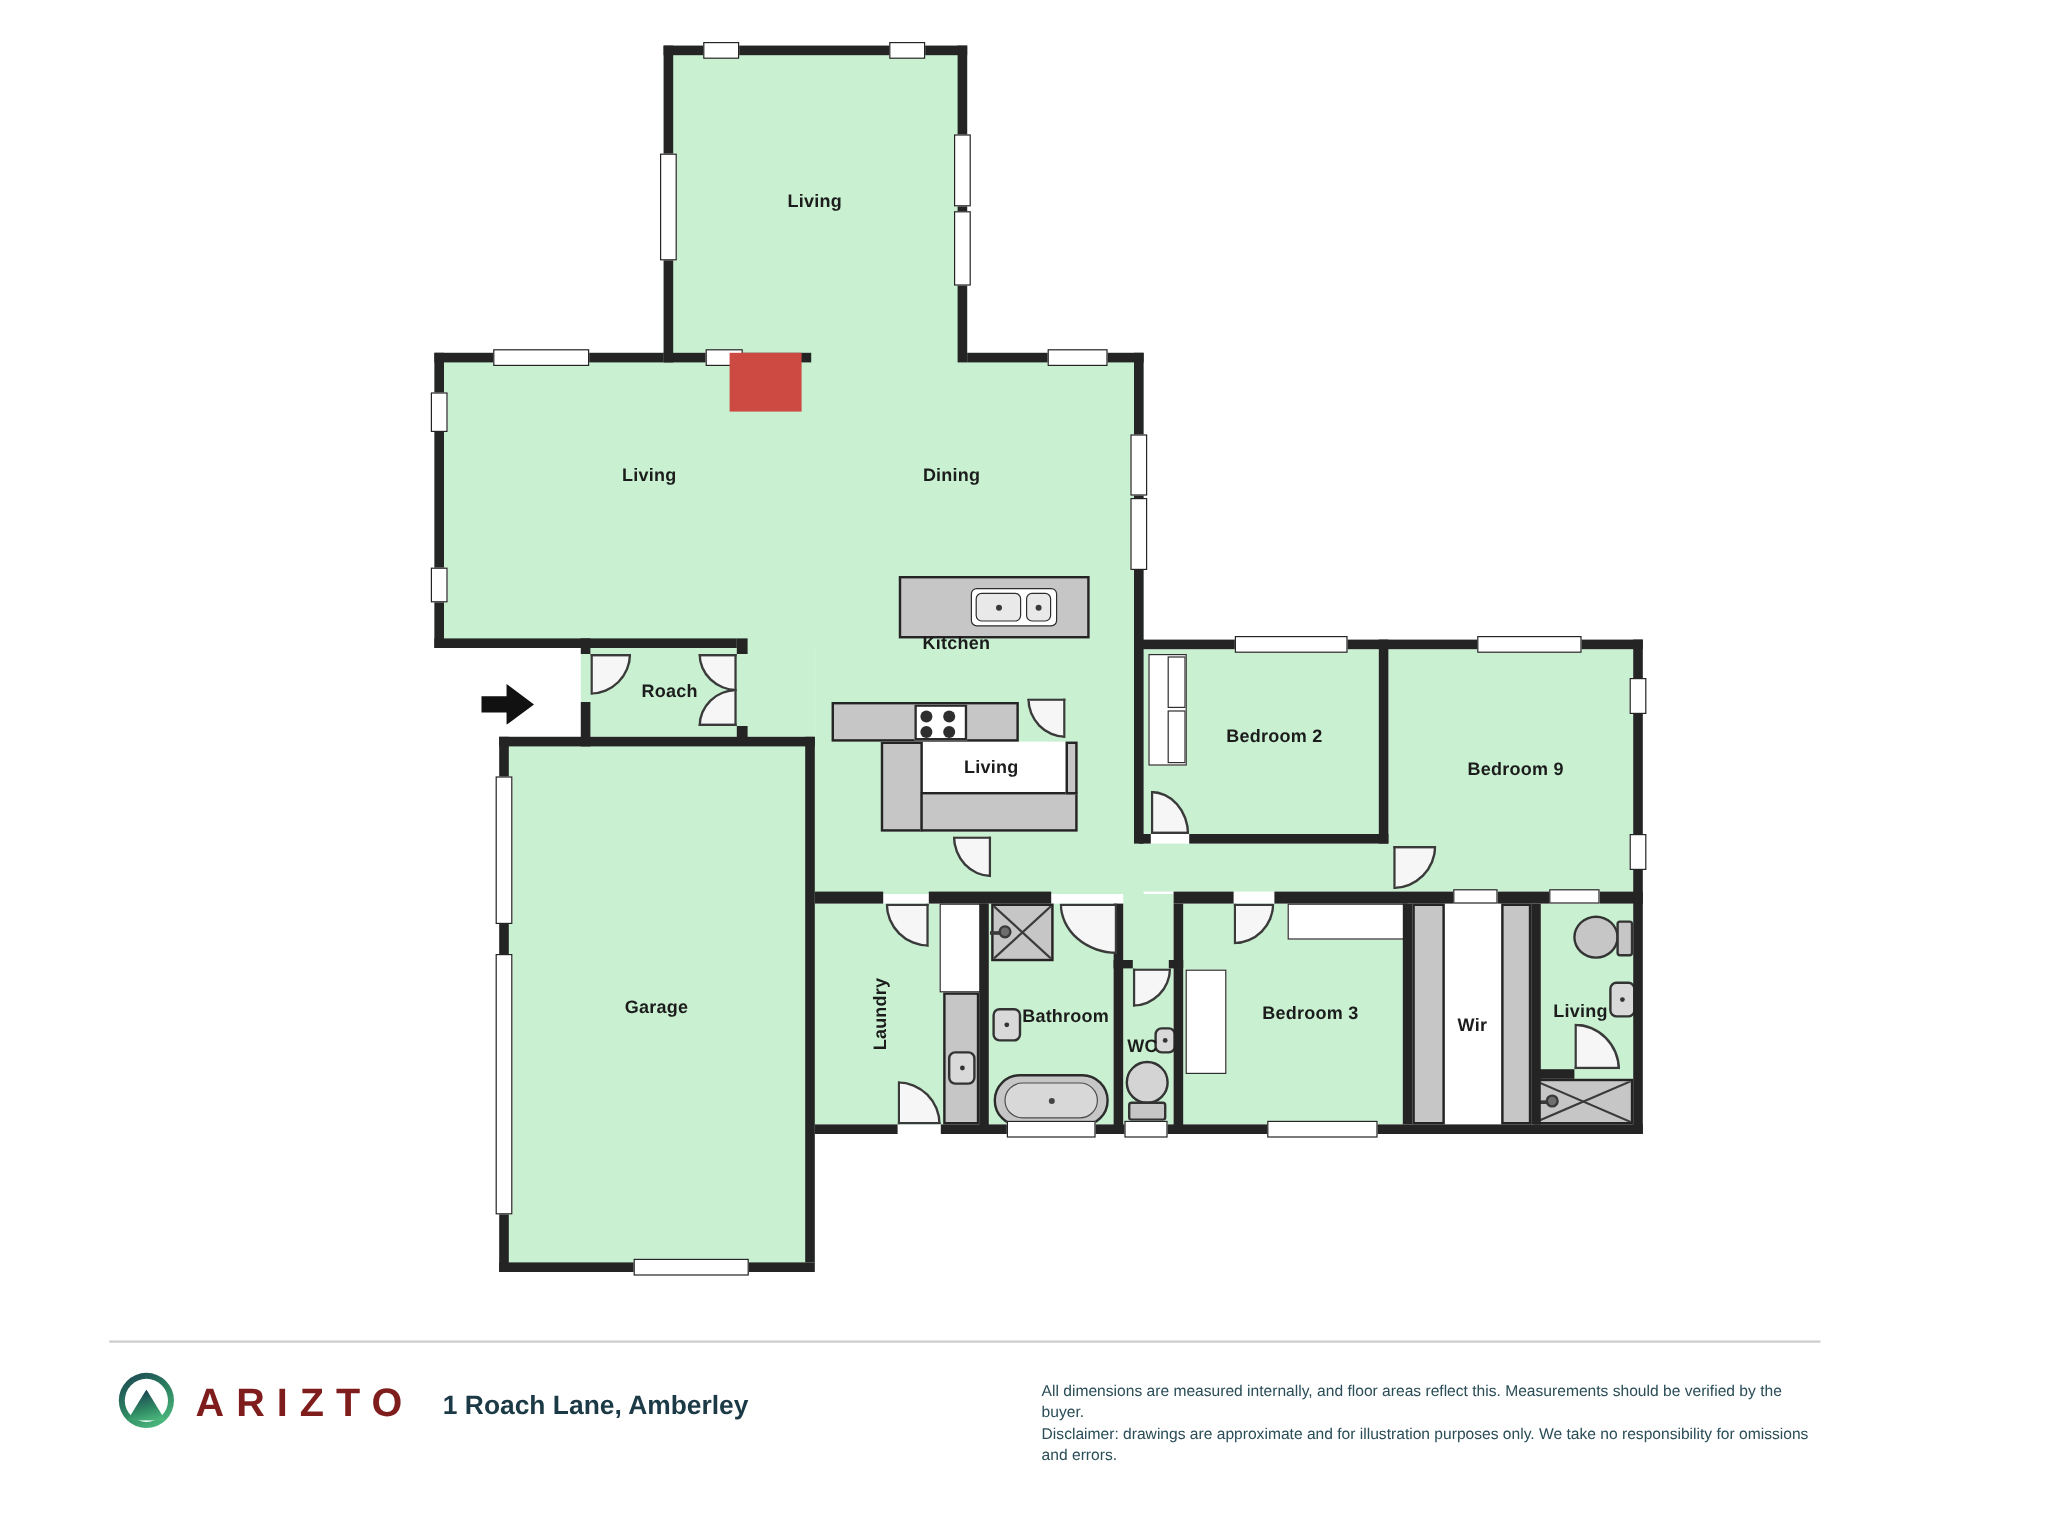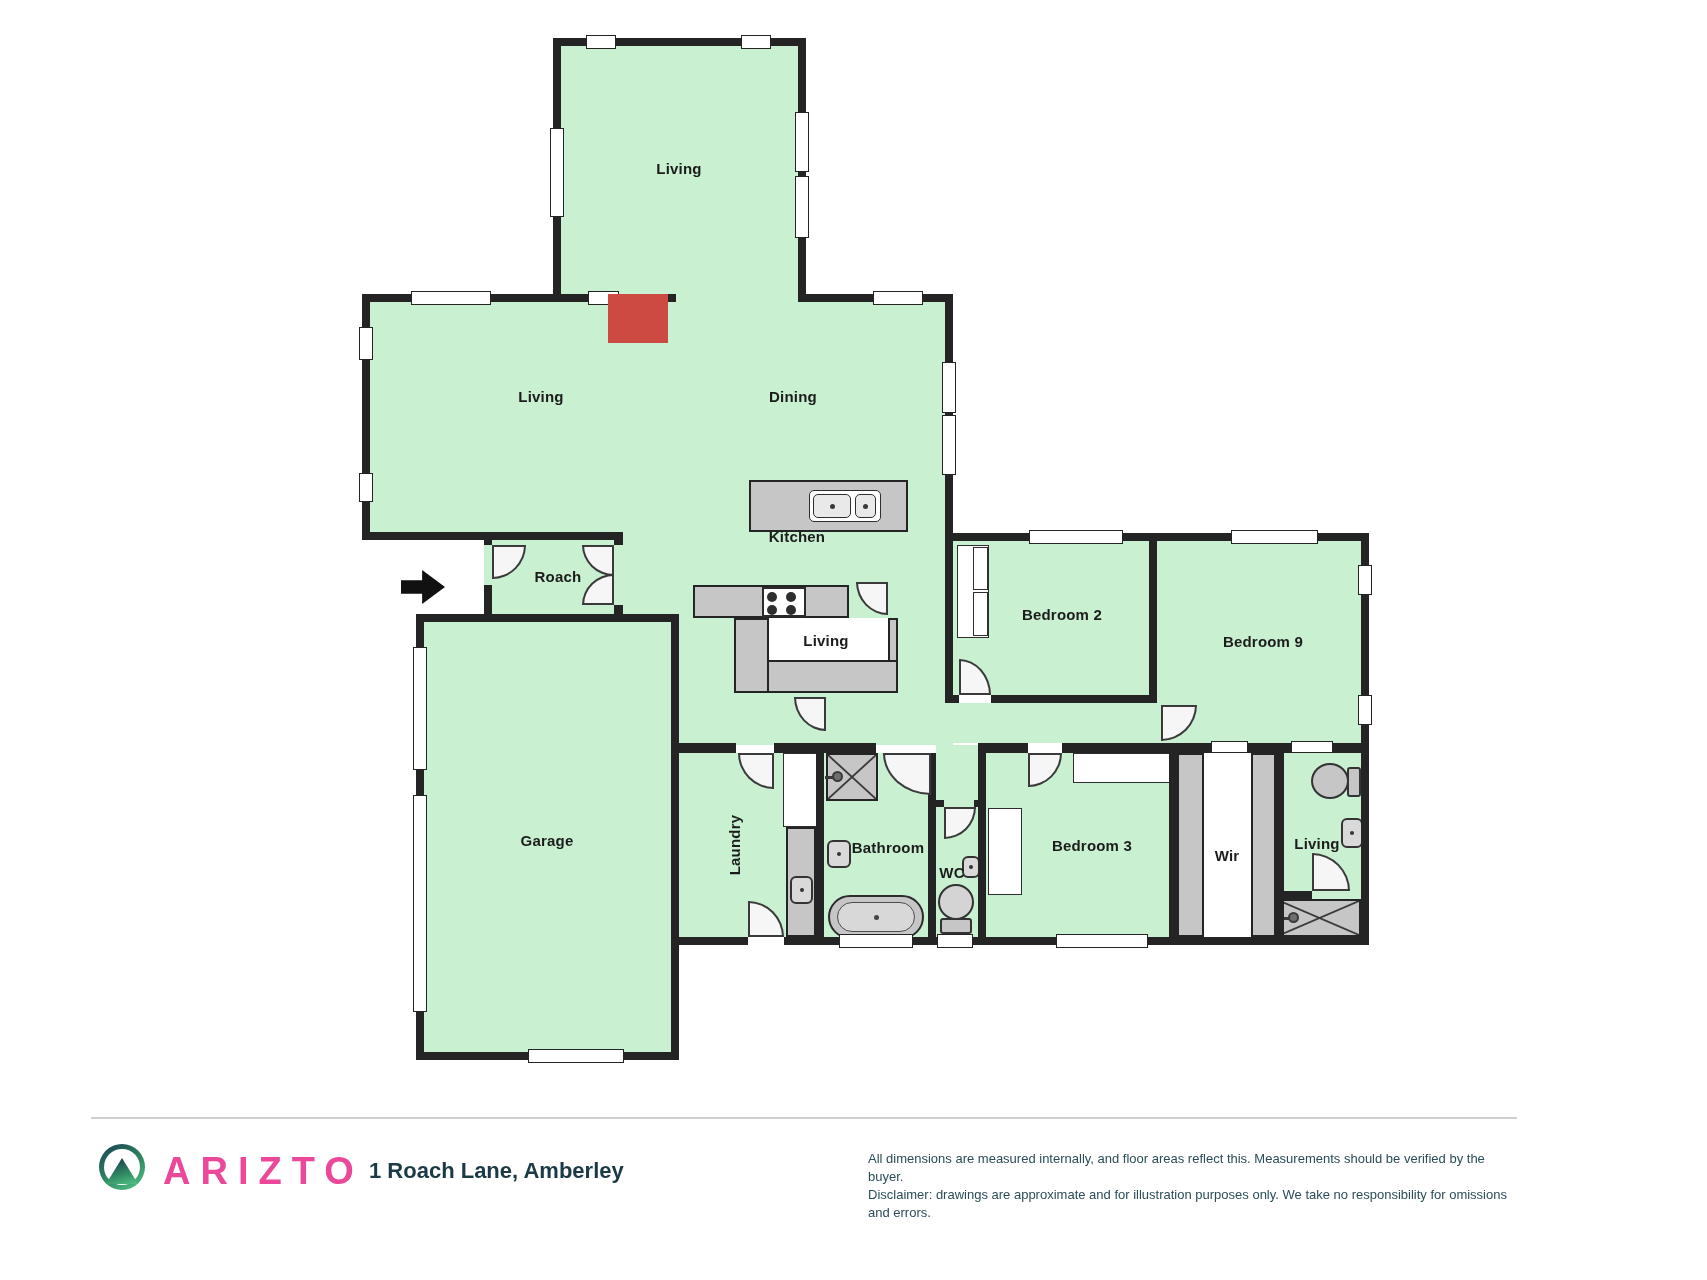--- a/index.html
+++ b/index.html
@@ -44,21 +44,21 @@
        border-radius:50%;background:#444;}
   .toilet-bowl{position:absolute;background:#d4d4d4;border:2px solid #333;border-radius:50%;box-sizing:border-box;}
   .toilet-base{position:absolute;background:#c6c6c6;border:2px solid #333;border-radius:3px;box-sizing:border-box;}
   .head{position:absolute;width:11px;height:11px;border-radius:50%;background:#6e6e6e;border:2px solid #3a3a3a;box-sizing:border-box;}
   .head::before{content:"";position:absolute;left:-9px;top:3px;width:9px;height:3px;background:#3a3a3a;}
   .burners{position:absolute;display:grid;grid-template-columns:1fr 1fr;gap:3px;padding:3px;
        background:#fff;border:2px solid #2b2b2b;box-sizing:border-box;}
   .burners i{width:10px;height:10px;border-radius:50%;background:#2e2e2e;}
   
   .divider{position:absolute;background:#cfcfcf;}
-  .brand{position:absolute;font-weight:700;font-size:38px;letter-spacing:10px;color:#ec4899;}
+  .brand{position:absolute;font-weight:700;font-size:33px;letter-spacing:10px;color:#7f1d1d;}
   .addr{position:absolute;font-weight:700;font-size:22px;color:#1b3a46;}
   .disc{position:absolute;font-size:13px;line-height:18px;color:#2a4d57;font-weight:400;}
   .logo{position:absolute;width:46px;height:46px;}
   .ring{position:absolute;inset:0;border-radius:50%;
         background:linear-gradient(150deg,#1c4653 5%,#2f8a63 55%,#52c184 95%);}
   .ring::before{content:"";position:absolute;inset:5px;border-radius:50%;background:#fff;}
   .mtn{position:absolute;left:7px;top:14px;width:32px;height:26px;
        background:linear-gradient(165deg,#1c4653 15%,#2f8a63 60%,#52c184 100%);
        clip-path:polygon(50% 0,100% 100%,0 100%);}
 </style>

